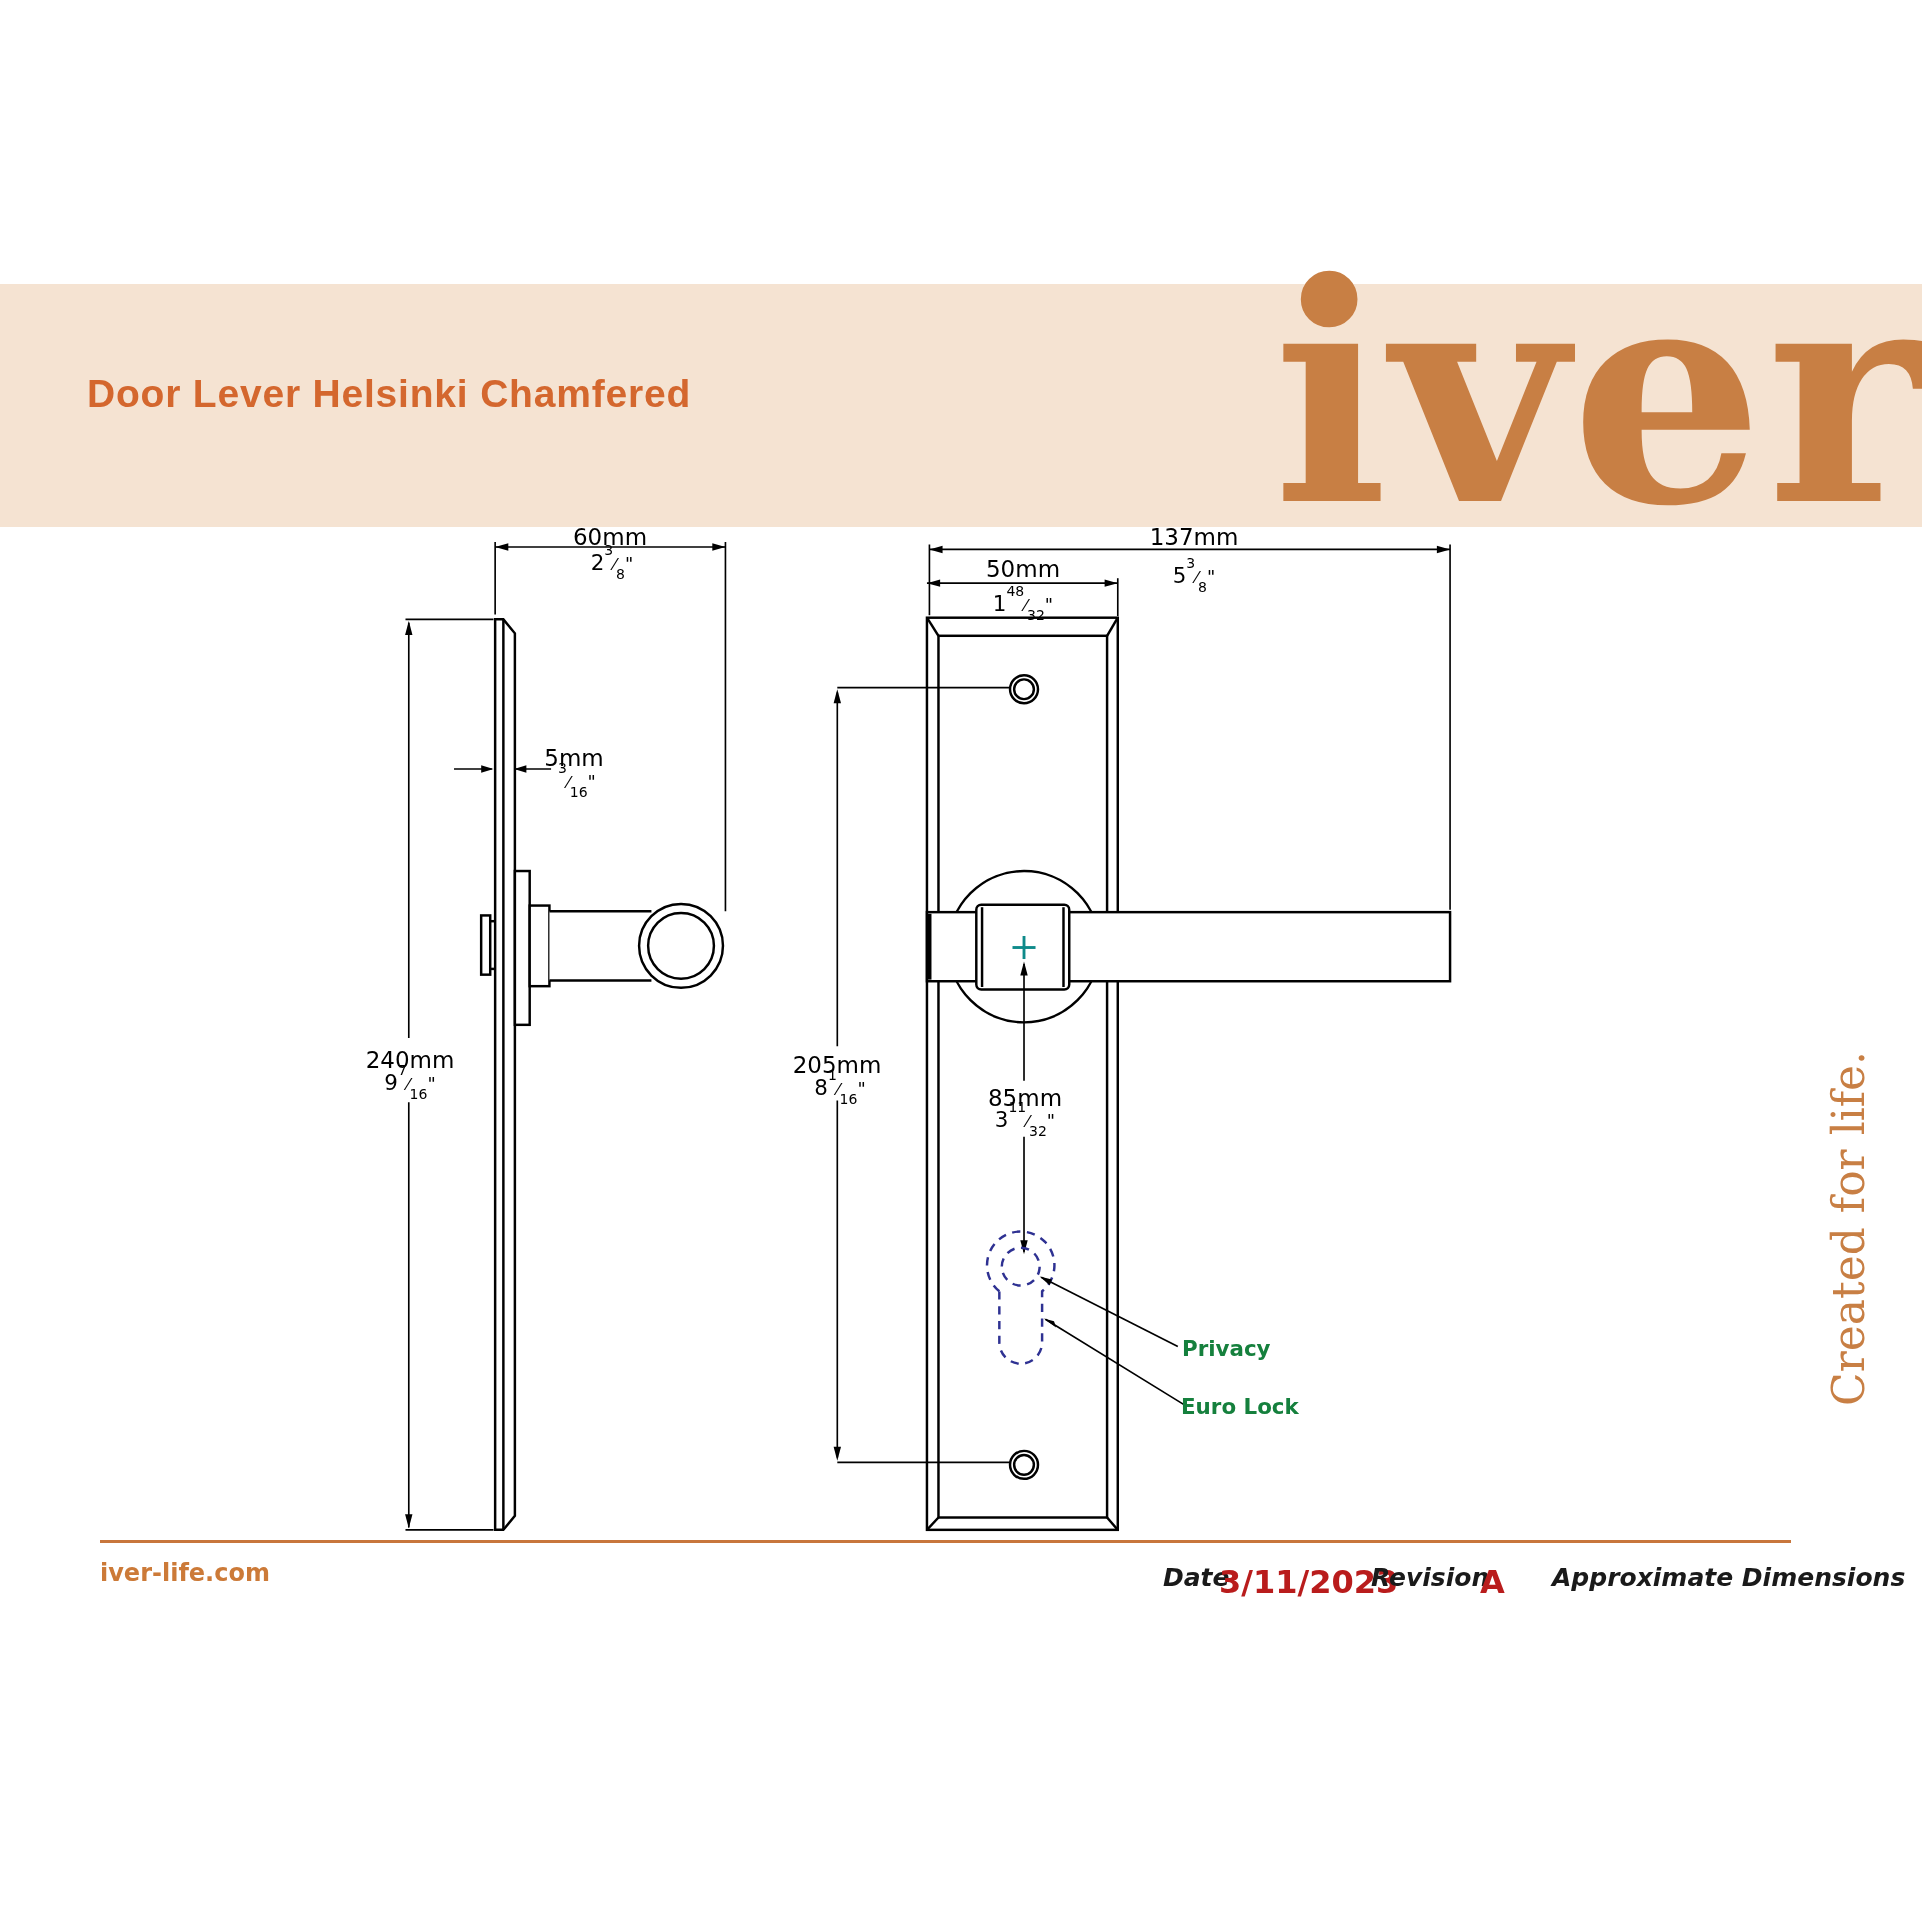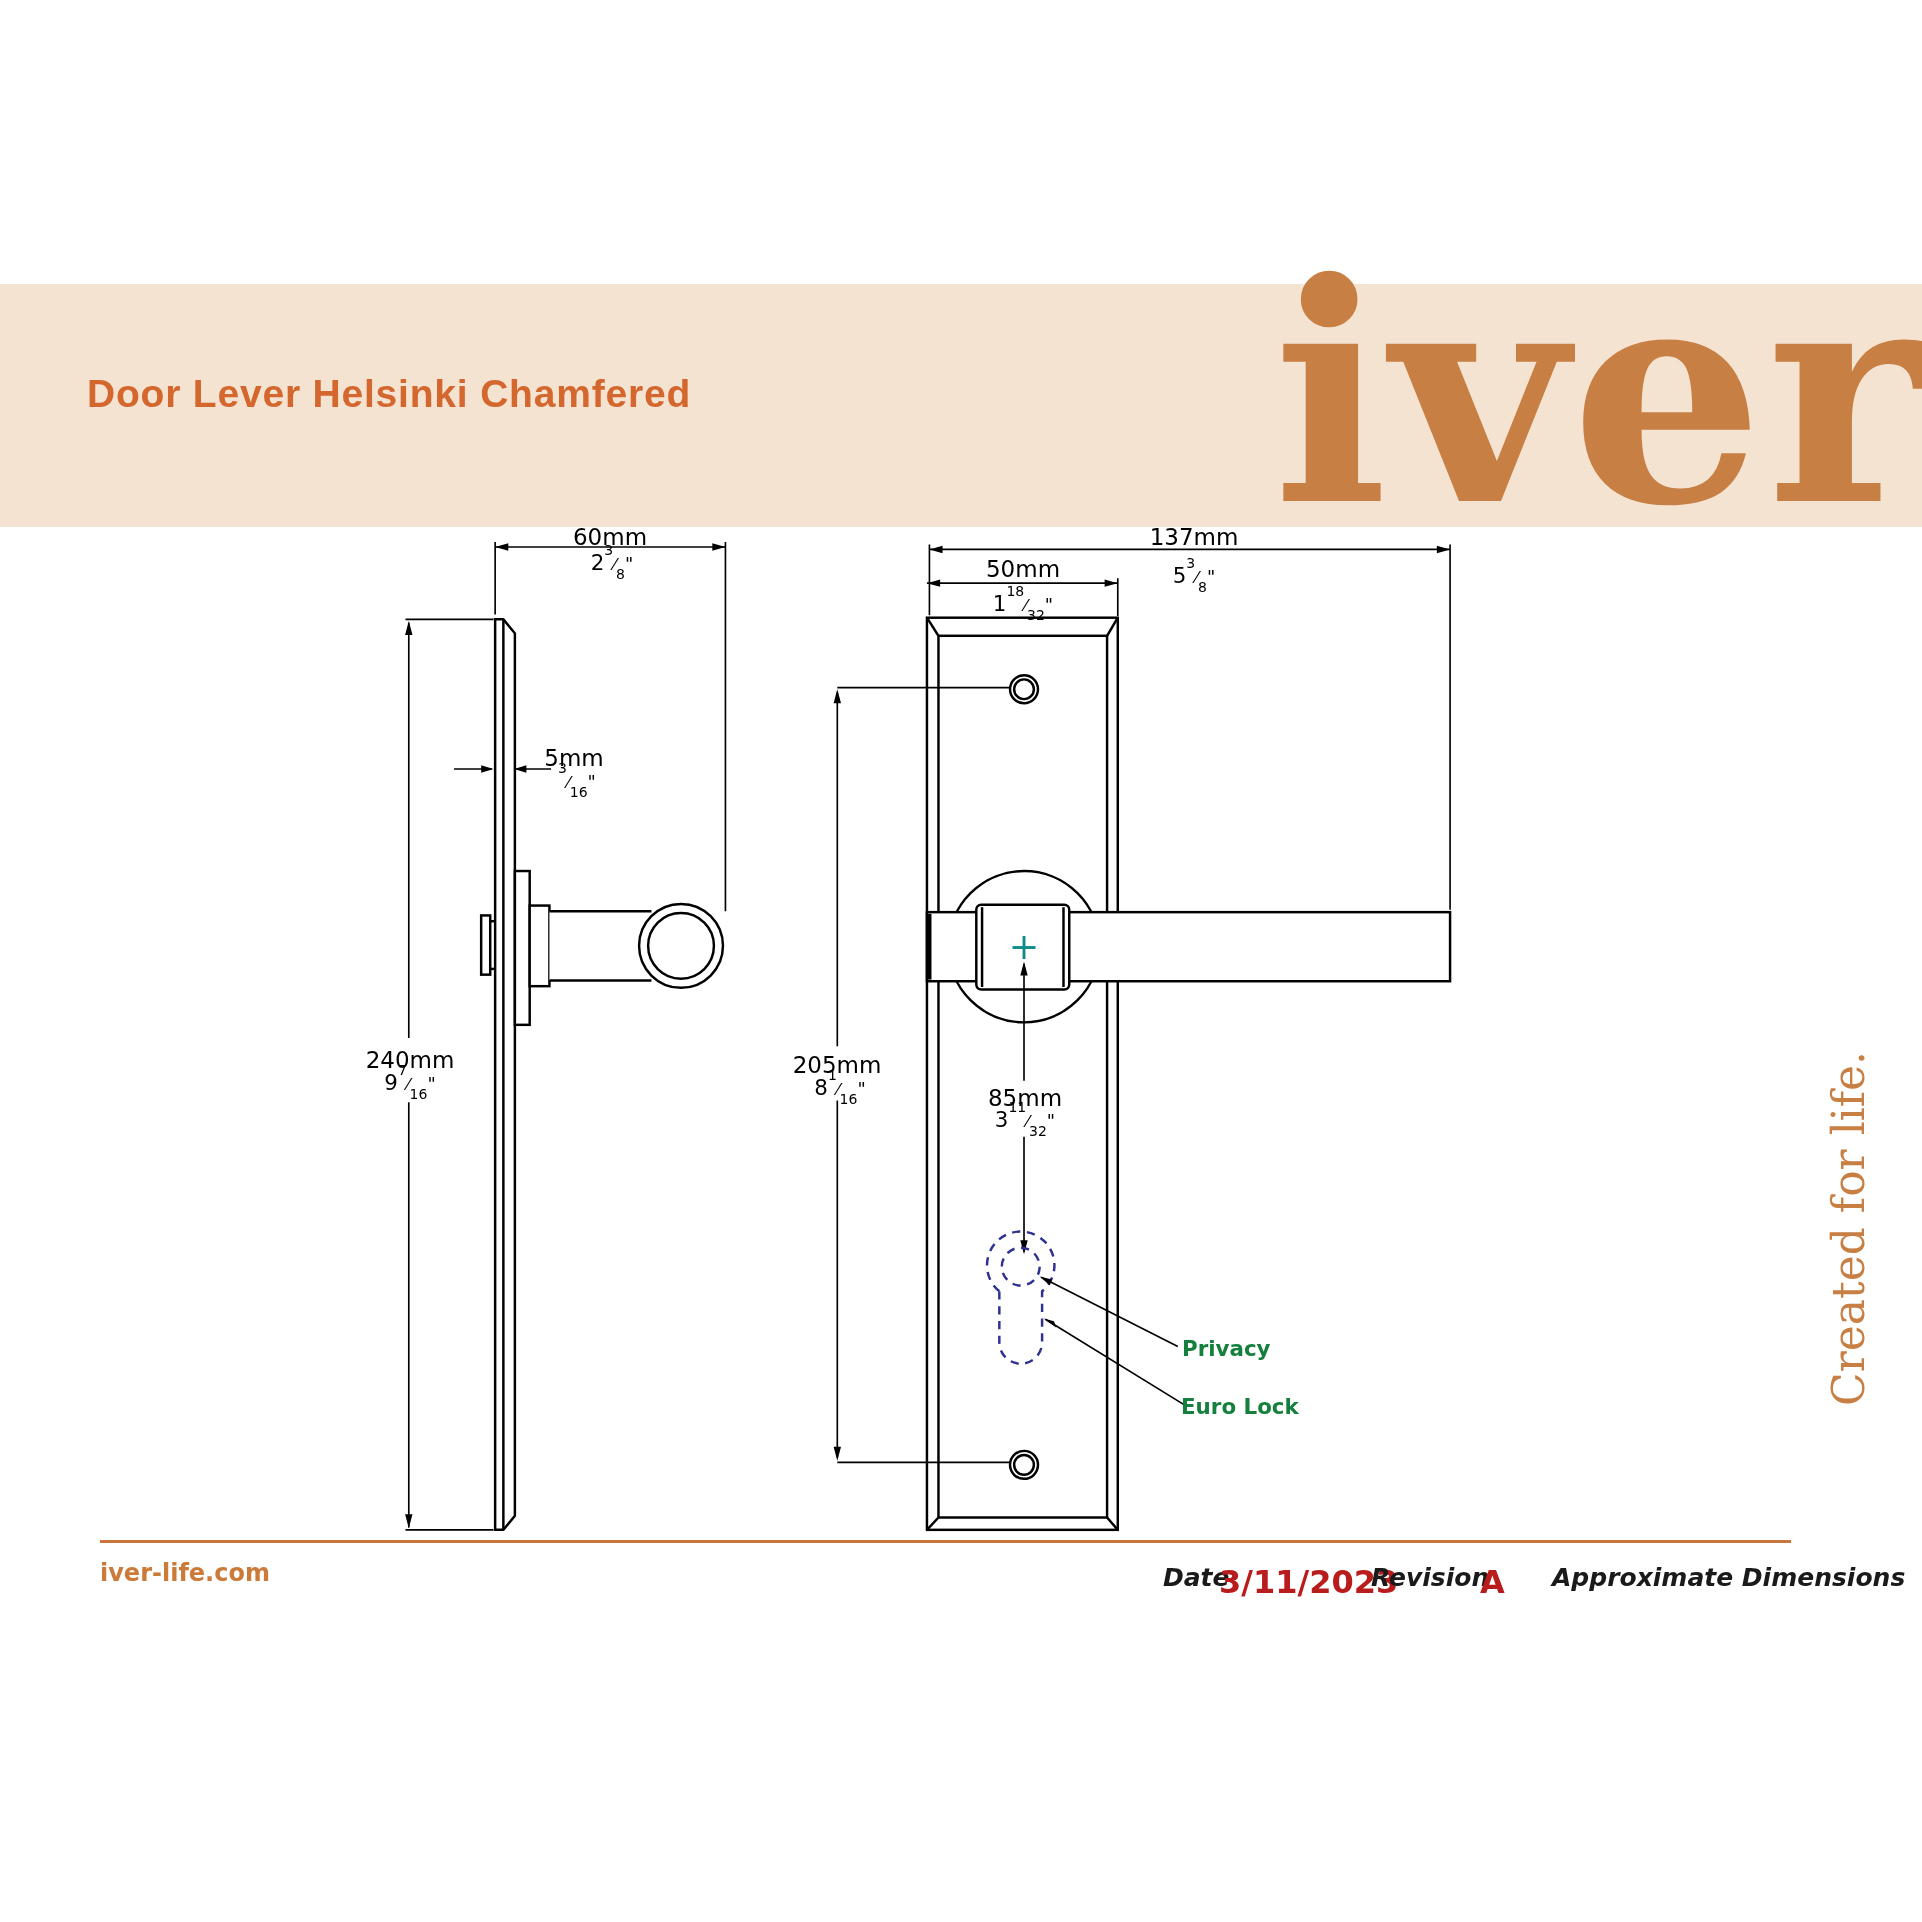--- a/index.html
+++ b/index.html
@@ -185,21 +185,21 @@
   <div class="dlab mm" style="left:574px;top:747px">5mm</div>
   <div class="dlab fr" style="left:577px;top:770px"><span></span><sup>3</sup><span class="sl">⁄</span><sub>16</sub><span class="q">"</span></div>
 
   <div class="dlab mm" style="left:410px;top:1049px">240mm</div>
   <div class="dlab fr" style="left:410px;top:1072px"><span>9</span><sup>7</sup><span class="sl">⁄</span><sub>16</sub><span class="q">"</span></div>
 
   <div class="dlab mm" style="left:1194px;top:526px">137mm</div>
   <div class="dlab fr" style="left:1194px;top:565px"><span>5</span><sup>3</sup><span class="sl">⁄</span><sub>8</sub><span class="q">"</span></div>
 
   <div class="dlab mm" style="left:1023px;top:558px">50mm</div>
-  <div class="dlab fr" style="left:1023px;top:593px"><span>1</span><sup>18</sup><span class="sl">⁄</span><sub>32</sub><span class="q">"</span></div>
+  <div class="dlab fr" style="left:1023px;top:593px"><span>1</span><sup>48</sup><span class="sl">⁄</span><sub>32</sub><span class="q">"</span></div>
 
   <div class="dlab mm" style="left:837px;top:1054px">205mm</div>
   <div class="dlab fr" style="left:840px;top:1077px"><span>8</span><sup>1</sup><span class="sl">⁄</span><sub>16</sub><span class="q">"</span></div>
 
   <div class="dlab mm" style="left:1025px;top:1087px">85mm</div>
   <div class="dlab fr" style="left:1025px;top:1109px"><span>3</span><sup>11</sup><span class="sl">⁄</span><sub>32</sub><span class="q">"</span></div>
 
   <div class="note-lab" style="left:1182px;top:1336px">Privacy</div>
   <div class="note-lab" style="left:1181px;top:1394px">Euro Lock</div>
 

